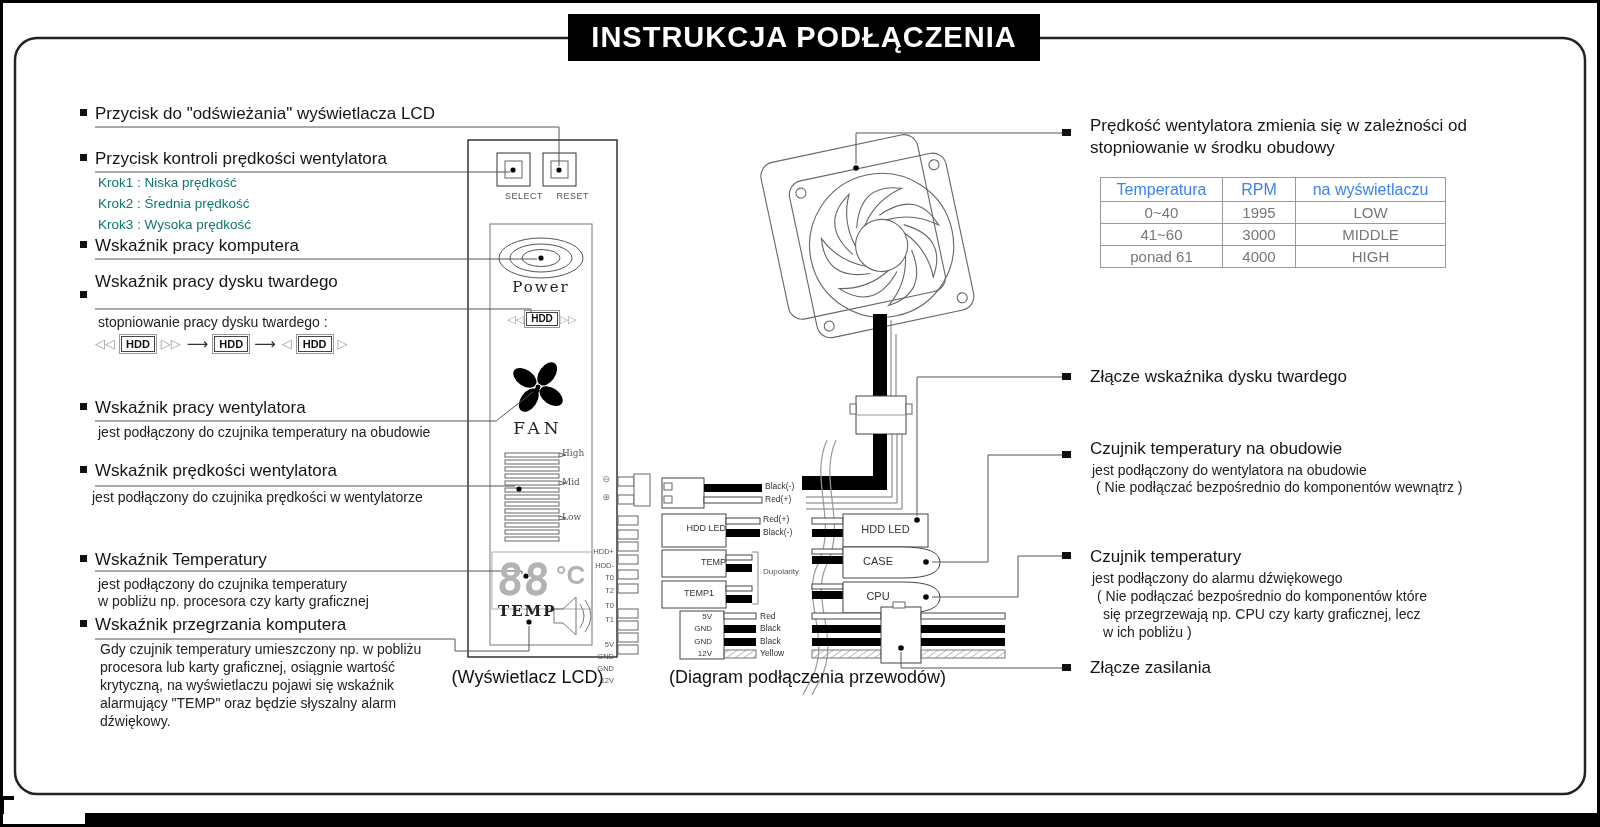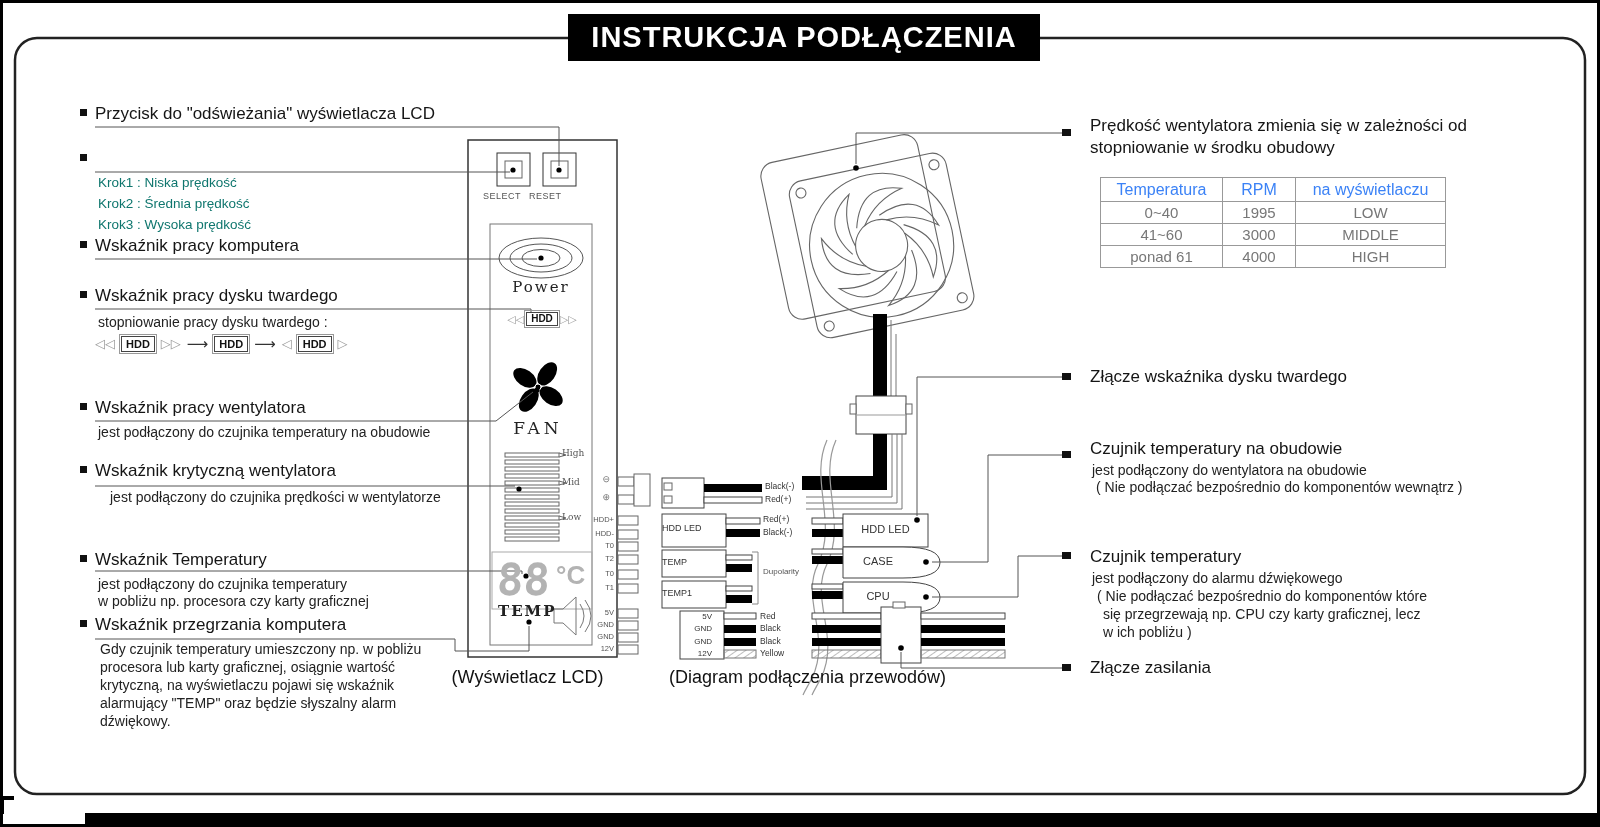--- a/index.html
+++ b/index.html
@@ -9,24 +9,24 @@
   .t{position:absolute;z-index:2;white-space:nowrap;}
   .h{font-size:17px;color:#151515;}
   .sub{font-size:14px;color:#222;}
   .small{font-size:13.5px;color:#0f766e;}
   .title{position:absolute;z-index:3;left:568px;top:14px;width:472px;height:47px;
          background:#000;color:#fff;text-align:center;line-height:47px;
          font-size:29px;font-weight:bold;letter-spacing:1px;}
   .para{white-space:normal;width:352px;font-size:14px;line-height:1.28;color:#222;}
   .mono{font-family:"DejaVu Serif",serif;color:#222;}
   .cap{font-size:18px;color:#111;text-align:center;}
-  .pin{width:30px;text-align:right;font-size:7.5px;color:#555;}
+  .pin{width:30px;text-align:right;font-size:7.5px;color:#555;margin-top:32px;}
   .psym{width:14px;text-align:right;font-size:9px;color:#777;}
   .wlab{font-size:8.5px;color:#333;}
-  .cbox{text-align:left;font-size:9px;color:#333;}
+  .cbox{text-align:right;font-size:9px;color:#333;}
   .cbox2{text-align:center;font-size:11px;color:#333;}
   .hddbox{display:inline-block;border:1.5px solid #444;outline:1px solid #999;outline-offset:1px;
           font-weight:bold;font-size:11px;padding:0 4px;line-height:14px;color:#111;background:#fff;}
   .tri{color:#999;font-size:13px;line-height:16px;}
   .arr{color:#333;font-size:15px;line-height:16px;}
   .seq{display:flex;align-items:center;gap:6px;}
   table.spd{border-collapse:collapse;}
   table.spd td{border:1px solid #999;text-align:center;padding:0 8px;}
   table.spd .hd td{font-size:16px;color:#3b82f6;height:23px;}
   table.spd .rw td{font-size:15px;color:#777;height:21px;}
@@ -238,41 +238,42 @@
         <rect x="1062" y="373" width="9" height="7"></rect>
       <rect x="1062" y="451" width="9" height="7"></rect>
         <rect x="1062" y="552" width="9" height="7"></rect>
       <rect x="1062" y="664" width="9" height="7"></rect>
     </g>
   </svg>
 
   <div class="title">INSTRUKCJA PODŁĄCZENIA LCD</div>
 
   <div class="t h" style="left:95px;top:104px">Przycisk do "odświeżania" wyświetlacza LCD</div>
+  <div class="t h" style="left:95px;top:149px">Przycisk kontroli prędkości wentylatora</div>
   <div class="t small" style="left:98px;top:175px">Krok1 : Niska prędkość</div>
   <div class="t small" style="left:98px;top:196px">Krok2 : Średnia prędkość</div>
   <div class="t small" style="left:98px;top:217px">Krok3 : Wysoka prędkość</div>
   <div class="t h" style="left:95px;top:236px">Wskaźnik pracy komputera</div>
-  <div class="t h" style="left:95px;top:286px">Wskaźnik pracy dysku twardego</div>
+  <div class="t h" style="left:95px;top:272px">Wskaźnik pracy dysku twardego</div>
   <div class="t sub" style="left:98px;top:314px">stopniowanie pracy dysku twardego :</div>
   <div class="t seq" style="left:95px;top:336px">
     <span class="tri">◁◁</span>
       <span class="hddbox">HDD</span>
       <span class="tri">▷▷</span>
     <span class="arr">⟶</span>
     <span class="hddbox">HDD</span>
     <span class="arr">⟶</span>
     <span class="tri">◁</span>
       <span class="hddbox">HDD</span>
       <span class="tri">▷</span>
   </div>
   <div class="t h" style="left:95px;top:398px">Wskaźnik pracy wentylatora</div>
   <div class="t sub" style="left:98px;top:424px">jest podłączony do czujnika temperatury na obudowie</div>
-  <div class="t h" style="left:95px;top:461px">Wskaźnik krytyczną wentylatora</div>
-  <div class="t sub" style="left:110px;top:489px">jest podłączony do czujnika prędkości w wentylatorze</div>
+  <div class="t h" style="left:95px;top:461px">Wskaźnik prędkości wentylatora</div>
+  <div class="t sub" style="left:92px;top:489px">jest podłączony do czujnika prędkości w wentylatorze</div>
   <div class="t h" style="left:95px;top:550px">Wskaźnik Temperatury</div>
   <div class="t sub" style="left:98px;top:576px">jest podłączony do czujnika temperatury</div>
   <div class="t sub" style="left:98px;top:593px">w pobliżu np. procesora czy karty graficznej</div>
   <div class="t h" style="left:95px;top:615px">Wskaźnik przegrzania komputera</div>
   <div class="t para" style="left:100px;top:641px">Gdy czujnik temperatury umieszczony np. w pobliżu procesora lub karty graficznej, osiągnie wartość krytyczną, na wyświetlaczu pojawi się wskaźnik alarmujący "TEMP" oraz będzie słyszalny alarm dźwiękowy.</div>
 
   <div class="t cbox" style="left:483px;top:191px;width:60px;letter-spacing:0.5px;color:#555">SELECT</div>
   <div class="t cbox" style="left:529px;top:191px;width:60px;letter-spacing:0.5px;color:#555">RESET</div>
   <div class="t mono" style="left:501px;top:278px;width:80px;text-align:center;font-size:15px;letter-spacing:2px">Power</div>
   <div class="t seq" style="left:494px;top:311px;gap:2px;justify-content:center;width:96px">

